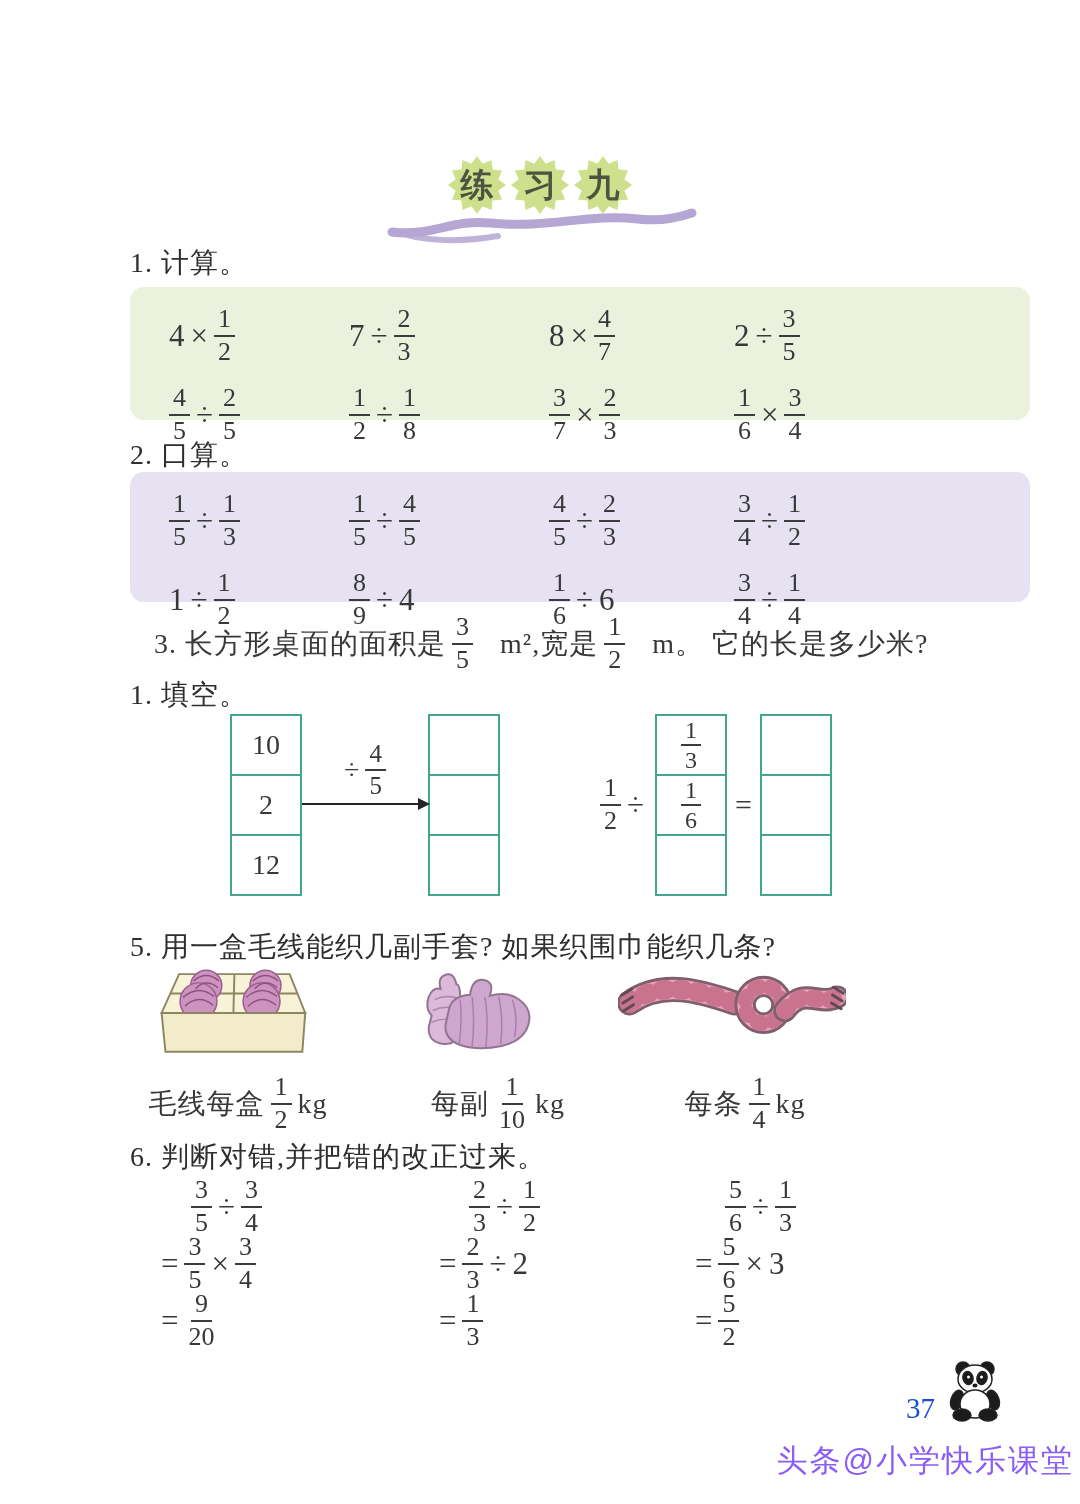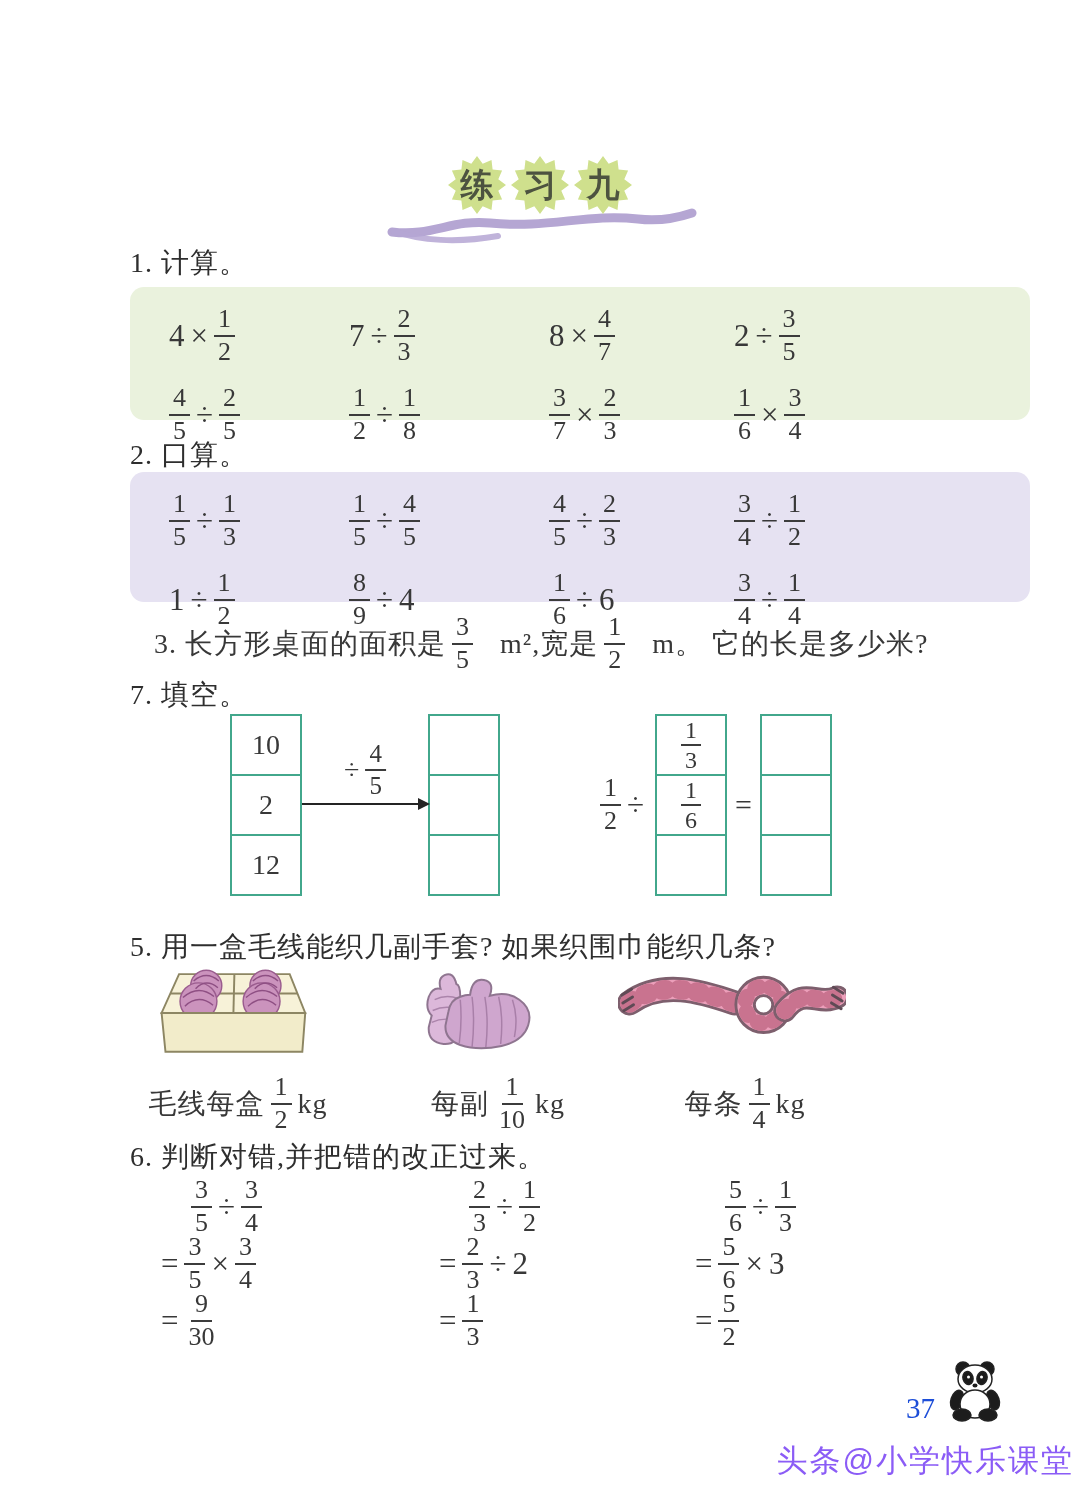--- a/index.html
+++ b/index.html
@@ -270,21 +270,21 @@
         <span class="den">5</span>
       </span>
       <span class="tok">m²,宽是</span>
       <span class="frac">
         <span class="num">1</span>
         <span class="den">2</span>
       </span>
       <span class="tok">m。 它的长是多少米?</span>
     </div>
 
-  <div class="sec-label" style="top:676px;">7. 填空。</div>
+  <div class="sec-label" style="top:676px;">1. 填空。</div>
 
   <div class="diagram" style="left:230px;">
     <div class="boxcol">
       <div class="boxcell">
           <span class="expr">
             <span class="tok">10</span>
           </span>
         </div>
       <div class="boxcell">
           <span class="expr">
@@ -481,21 +481,21 @@
         <span class="tok">×</span>
         <span class="frac">
           <span class="num">3</span>
           <span class="den">4</span>
         </span>
       </div>
     <div class="workline expr">
         <span class="tok">=</span>
         <span class="frac">
           <span class="num">9</span>
-          <span class="den">30</span>
+          <span class="den">20</span>
         </span>
       </div>
   </div>
   <div class="workcol" style="left:436px;">
     <div class="workline first expr">
         <span class="frac">
           <span class="num">2</span>
           <span class="den">3</span>
         </span>
         <span class="tok">÷</span>

